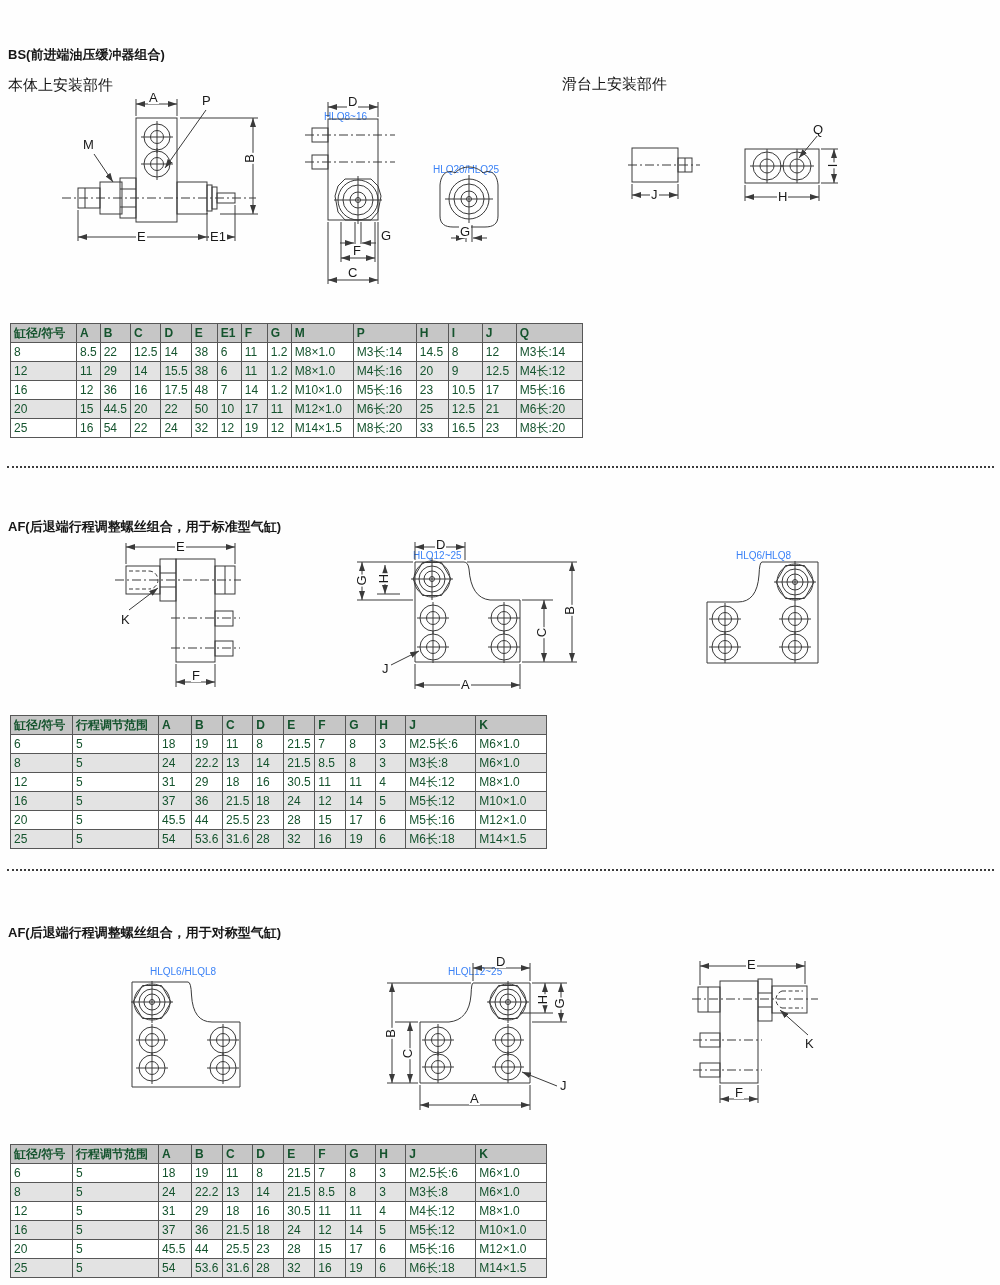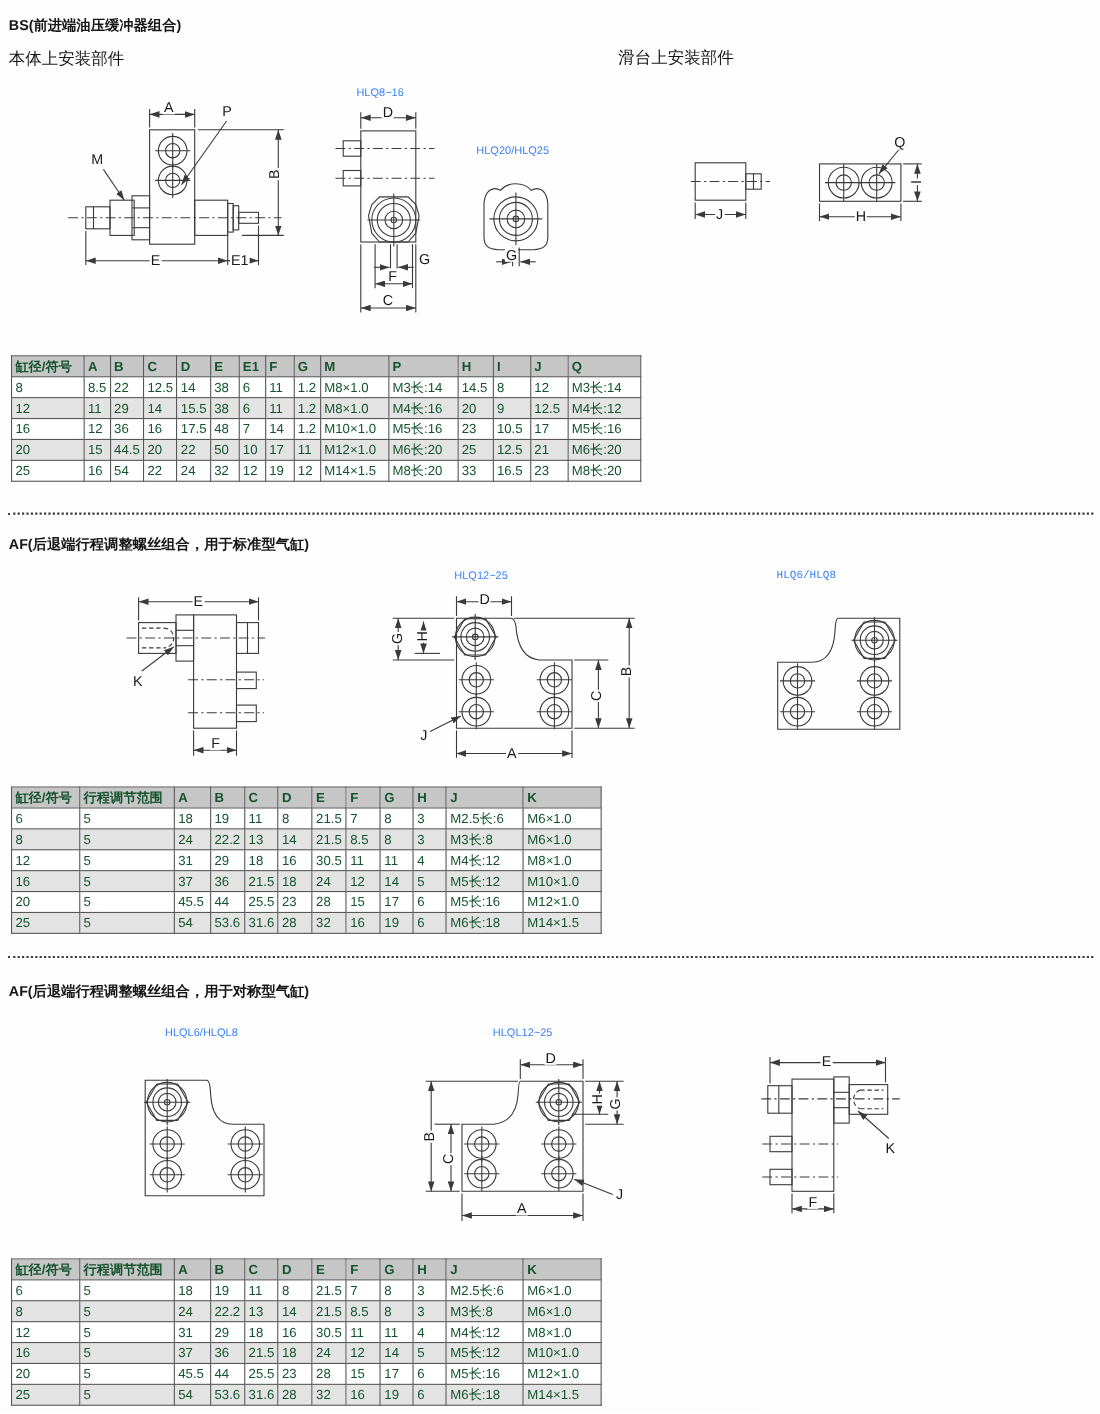--- a/index.html
+++ b/index.html
@@ -1,18 +1,18 @@
 <!DOCTYPE html>
 <html><head>
 <meta charset="utf-8">
 <style>
   html,body{margin:0;padding:0;background:#fff;}
   body{font-family:"Liberation Sans","DejaVu Sans",sans-serif;color:#161616;}
   .page{position:relative;width:1000px;height:1285px;background:#fefefe;overflow:hidden;}
-  .abs{position:absolute;}
+  .abs{position:absolute;margin-top:32px;}
   .sec-title{font-size:13px;font-weight:bold;white-space:nowrap;}
   .caption{font-size:15px;white-space:nowrap;}
   .fig-title{font-size:10px;color:#3b82f6;white-space:nowrap;}
   .sep{position:absolute;left:7px;width:987px;height:0;border-top:2px dotted #3c3c3c;}
   .fig{position:absolute;}
   .fig svg{position:absolute;left:0;top:0;overflow:visible;}
   .fig svg line,.fig svg path,.fig svg rect,.fig svg circle,.fig svg polygon{
     stroke:#3a3a3a;fill:none;stroke-width:1;}
   .cl{stroke-dasharray:9 3 2 3;}
   .dash{stroke-dasharray:4 2.5;}
@@ -308,21 +308,21 @@
           <td>23</td>
           <td>M8长:20</td>
         </tr>
       </tbody>
     </table>
 
   <div class="sep" style="top:466px;"></div>
 
   <div class="abs sec-title" style="left:8px;top:486px;">AF(后退端行程调整螺丝组合，用于标准型气缸)</div>
   <div class="abs fig-title" style="left:413px;top:518px;">HLQ12~25</div>
-  <div class="abs fig-title" style="left:706px;top:518px;font-family:Liberation Mono, monospace;">HLQ6/HLQ8</div>
+  <div class="abs fig-title" style="left:736px;top:518px;">HLQ6/HLQ8</div>
 
   <div class="fig" style="left:113px;top:537px;width:130px;height:152px;">
     <svg width="130" height="152" viewBox="0 0 130 152">
       <line class="cl" x1="2" y1="43" x2="128" y2="43"></line>
       <rect x="13" y="29" width="34" height="28"></rect>
       <line class="dash" x1="16" y1="34" x2="36" y2="34"></line>
       <line class="dash" x1="16" y1="52" x2="36" y2="52"></line>
       <path class="dash" d="M36,34 a9,9 0 0 1 0,18"></path>
       <rect x="47" y="22" width="16" height="42"></rect>
       <line x1="47" y1="36" x2="63" y2="36"></line>

